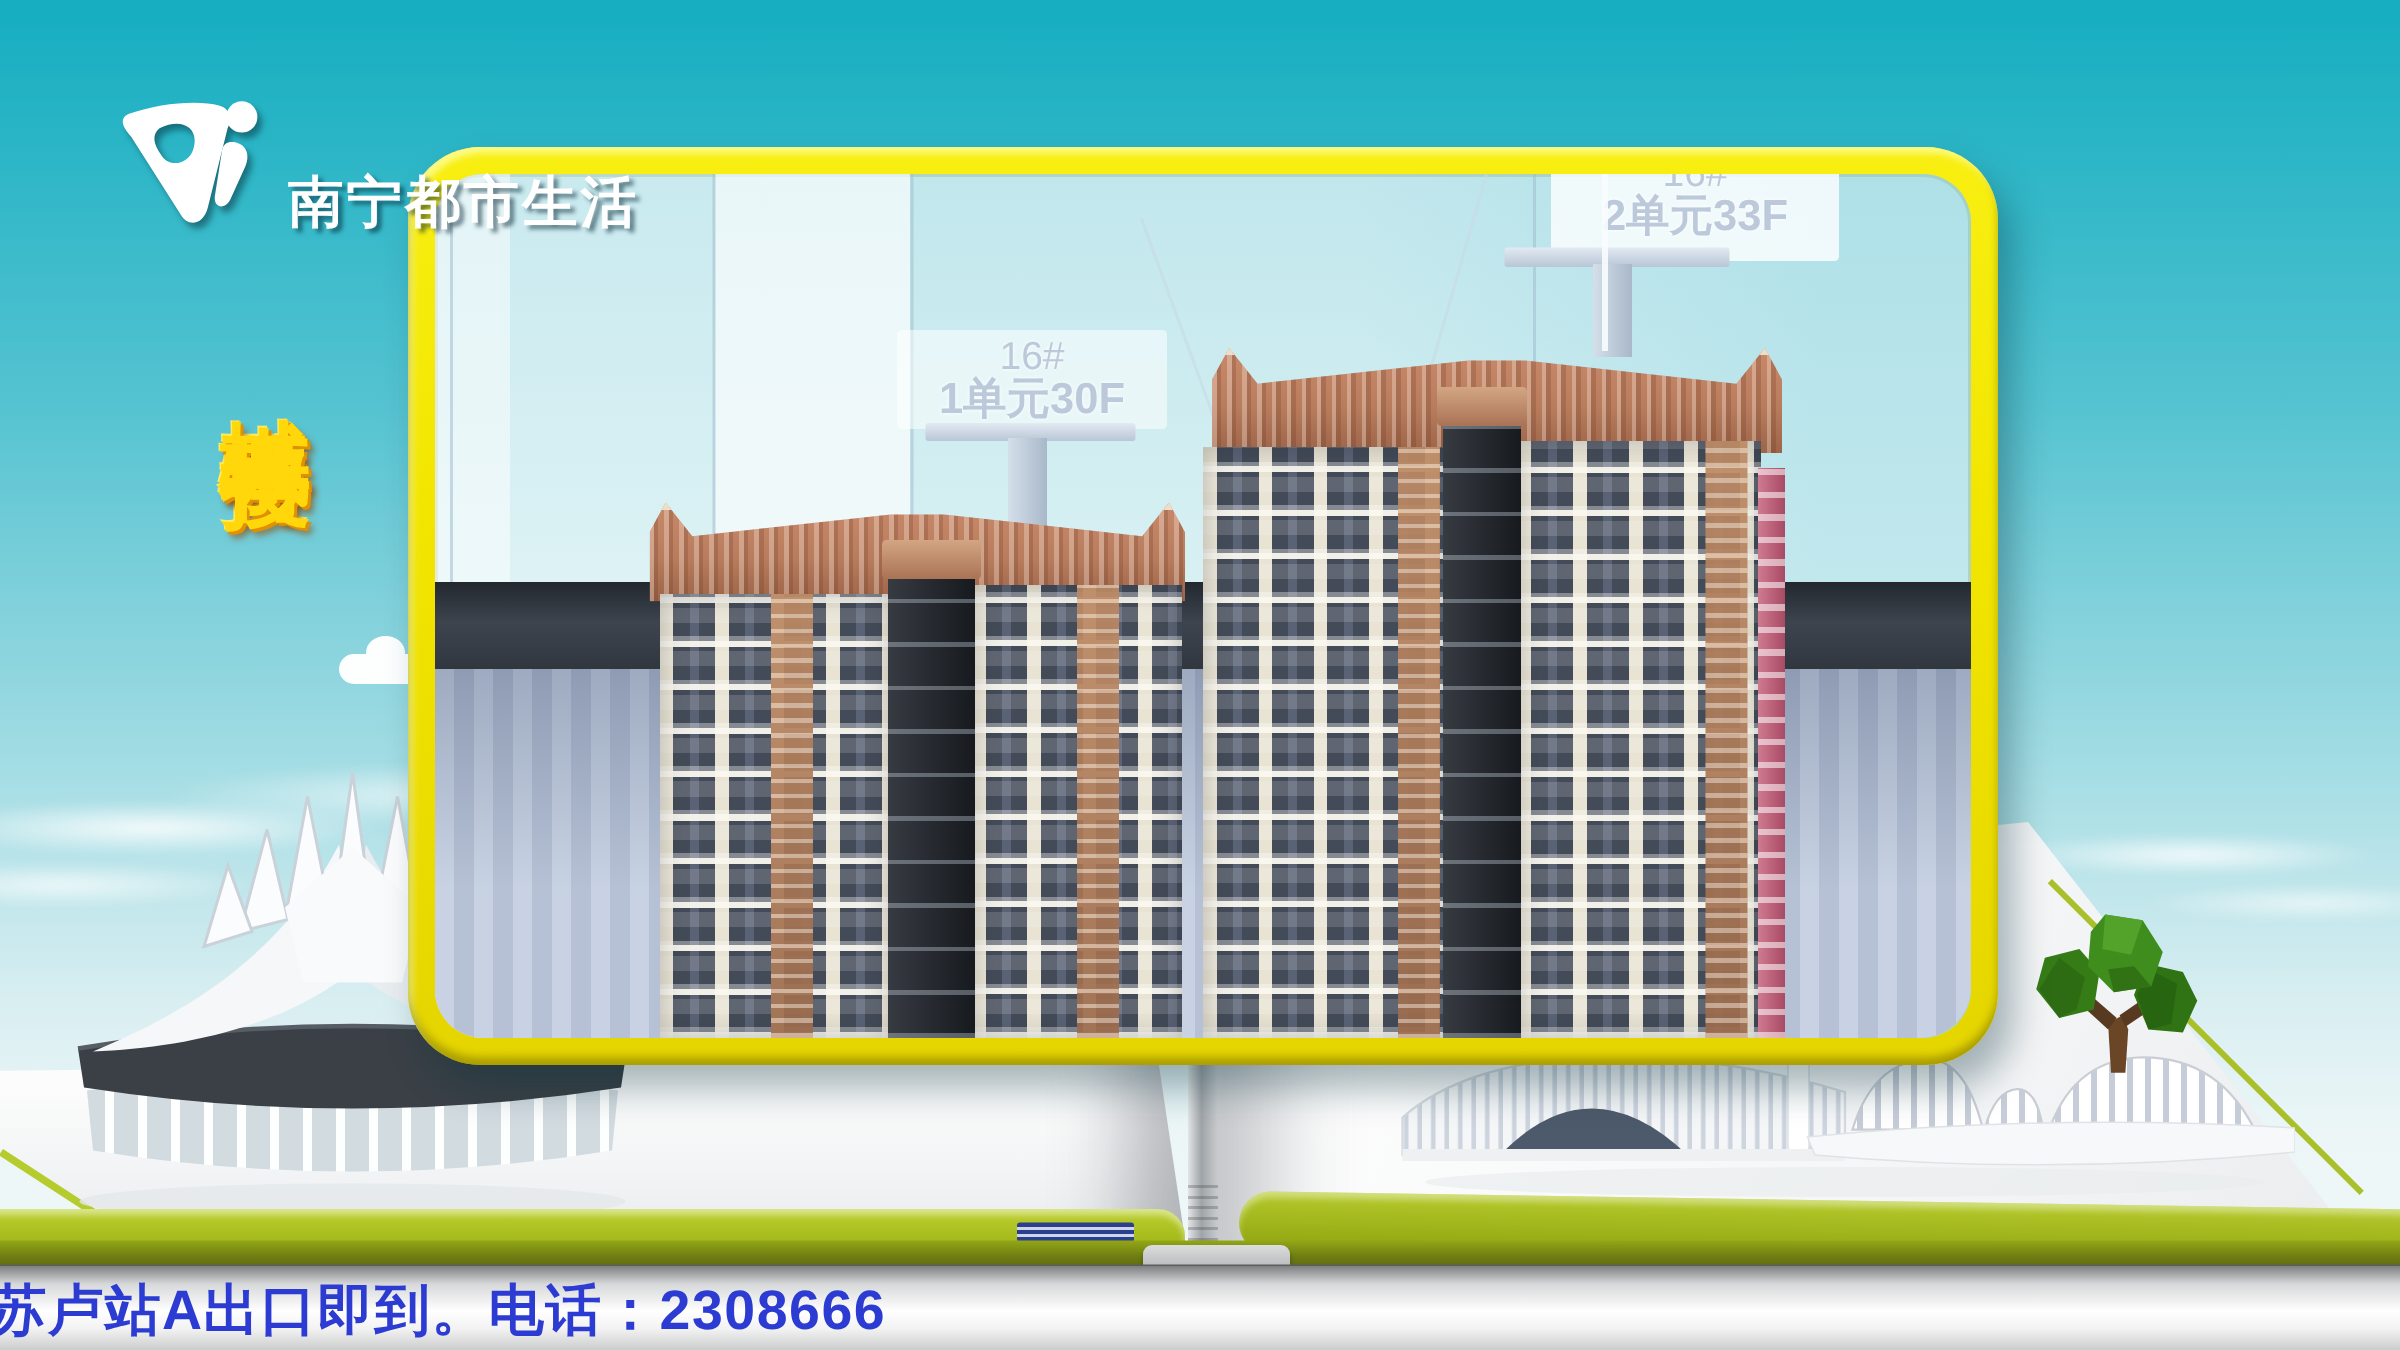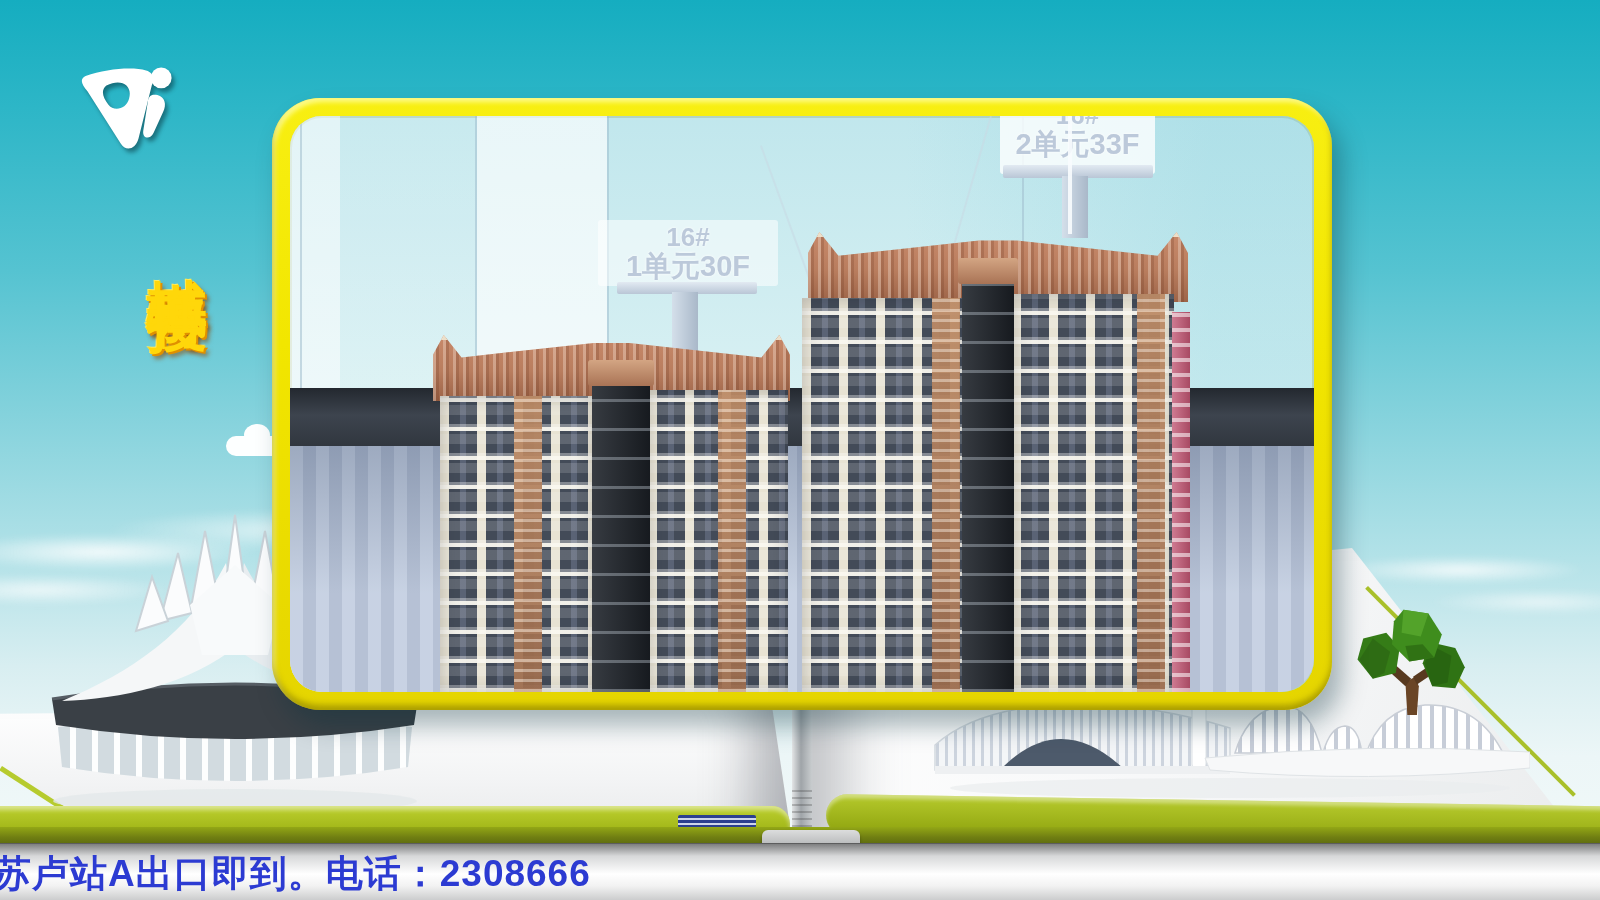--- a/index.html
+++ b/index.html
@@ -85,21 +85,21 @@
   .dark-band{position:absolute;left:0;top:272px;width:100%;height:60px;z-index:1;
     background:linear-gradient(180deg,#23282f,#3d444e 45%,#30363e);}
   .wall{position:absolute;left:0;top:330px;width:100%;bottom:0;z-index:1;border-bottom-right-radius:34px;
     background:
       linear-gradient(180deg,rgba(70,85,110,.28),rgba(255,255,255,.14) 60%),
       repeating-linear-gradient(90deg,#bfcbdf 0 13px,#aab7ce 13px 26px);}
 
   
   .sign-label{position:absolute;z-index:2;background:rgba(255,255,255,.55);border-radius:3px;
     text-align:center;color:#bcc9da;text-shadow:0 0 3px #ffffff;line-height:1.05;padding-top:4px;}
-  .sign-l1{font-size:26px;font-weight:bold;}
+  .sign-l1{font-size:26px;font-weight:normal;}
   .sign-l2{font-size:29px;font-weight:bold;white-space:nowrap;}
   .sign-bar{position:absolute;z-index:2;background:linear-gradient(180deg,#e2eaf2,#b9c6d6);border-radius:2px;}
   .sign-post{position:absolute;z-index:2;background:linear-gradient(90deg,#d4dfea,#a9b8c9);}
 
   
   .crown{position:absolute;z-index:3;
     background:
       linear-gradient(180deg,#ecdfc9 0 5px,rgba(0,0,0,0) 5px),
       repeating-linear-gradient(90deg,rgba(255,245,235,.30) 0 3px,rgba(90,40,20,.20) 3px 6px,rgba(0,0,0,0) 6px 10px),
       linear-gradient(180deg,#c8896a,var(--crown-bronze) 55%,#9d6448);
@@ -250,21 +250,21 @@
       <div class="dark-band"></div>
       <div class="wall"></div>
 
       <div class="sign-label" style="left:308px;top:104px;width:180px;height:66px">
         <div class="sign-l1">16#</div>
         <div class="sign-l2">1单元30F</div>
       </div>
       <div class="sign-bar" style="left:327px;top:166px;width:140px;height:12px"></div>
       <div class="sign-post" style="left:382px;top:176px;width:26px;height:60px"></div>
 
-      <div class="sign-label" style="left:710px;top:-18px;width:155px;height:76px;background:rgba(255,255,255,.8)">
+      <div class="sign-label" style="left:744px;top:-18px;width:192px;height:76px;background:rgba(255,255,255,.8)">
         <div class="sign-l1">16#</div>
         <div class="sign-l2">2单元33F</div>
       </div>
       <div class="sign-bar" style="left:713px;top:49px;width:150px;height:13px"></div>
       <div class="sign-post" style="left:772px;top:60px;width:26px;height:62px"></div>
       <div class="mast" style="left:778px;top:0;width:4px;height:118px"></div>
 
       <div class="crown" style="left:143px;top:219px;width:357px;height:66px"></div>
       <div class="wing" style="left:150px;top:280px;width:154px;height:296px">
         <div class="bronze-col" style="left:74px"></div>
@@ -287,20 +287,21 @@
     </div>
   </div>
 
   <div class="logo">
     <svg width="104" height="100" viewBox="0 0 110 100">
       <path fill="#ffffff" fill-rule="evenodd" d="M8,12 C30,4 58,2 72,6 C80,8 81,16 78,22 L64,78 C61,90 50,92 45,83 L10,28 C3,20 2,15 8,12 Z
         M30,22 C46,14 58,22 54,36 C51,47 38,50 32,42 C26,34 24,27 30,22 Z"></path>
       <circle cx="88" cy="14" r="11" fill="#ffffff"></circle>
       <path fill="#ffffff" d="M84,32 C92,34 94,42 90,50 L80,72 C76,80 68,78 69,70 L74,38 C75,32 79,31 84,32 Z"></path>
     </svg>
+    <span class="logo-text">南宁都市生活</span>
   </div>
 
   <div class="vtitle">城事特搜</div>
 
   <div class="ticker-bar">
     <span class="ticker-text">苏卢站A出口即到。电话：2308666</span>
   </div>
 
 </div>
 

